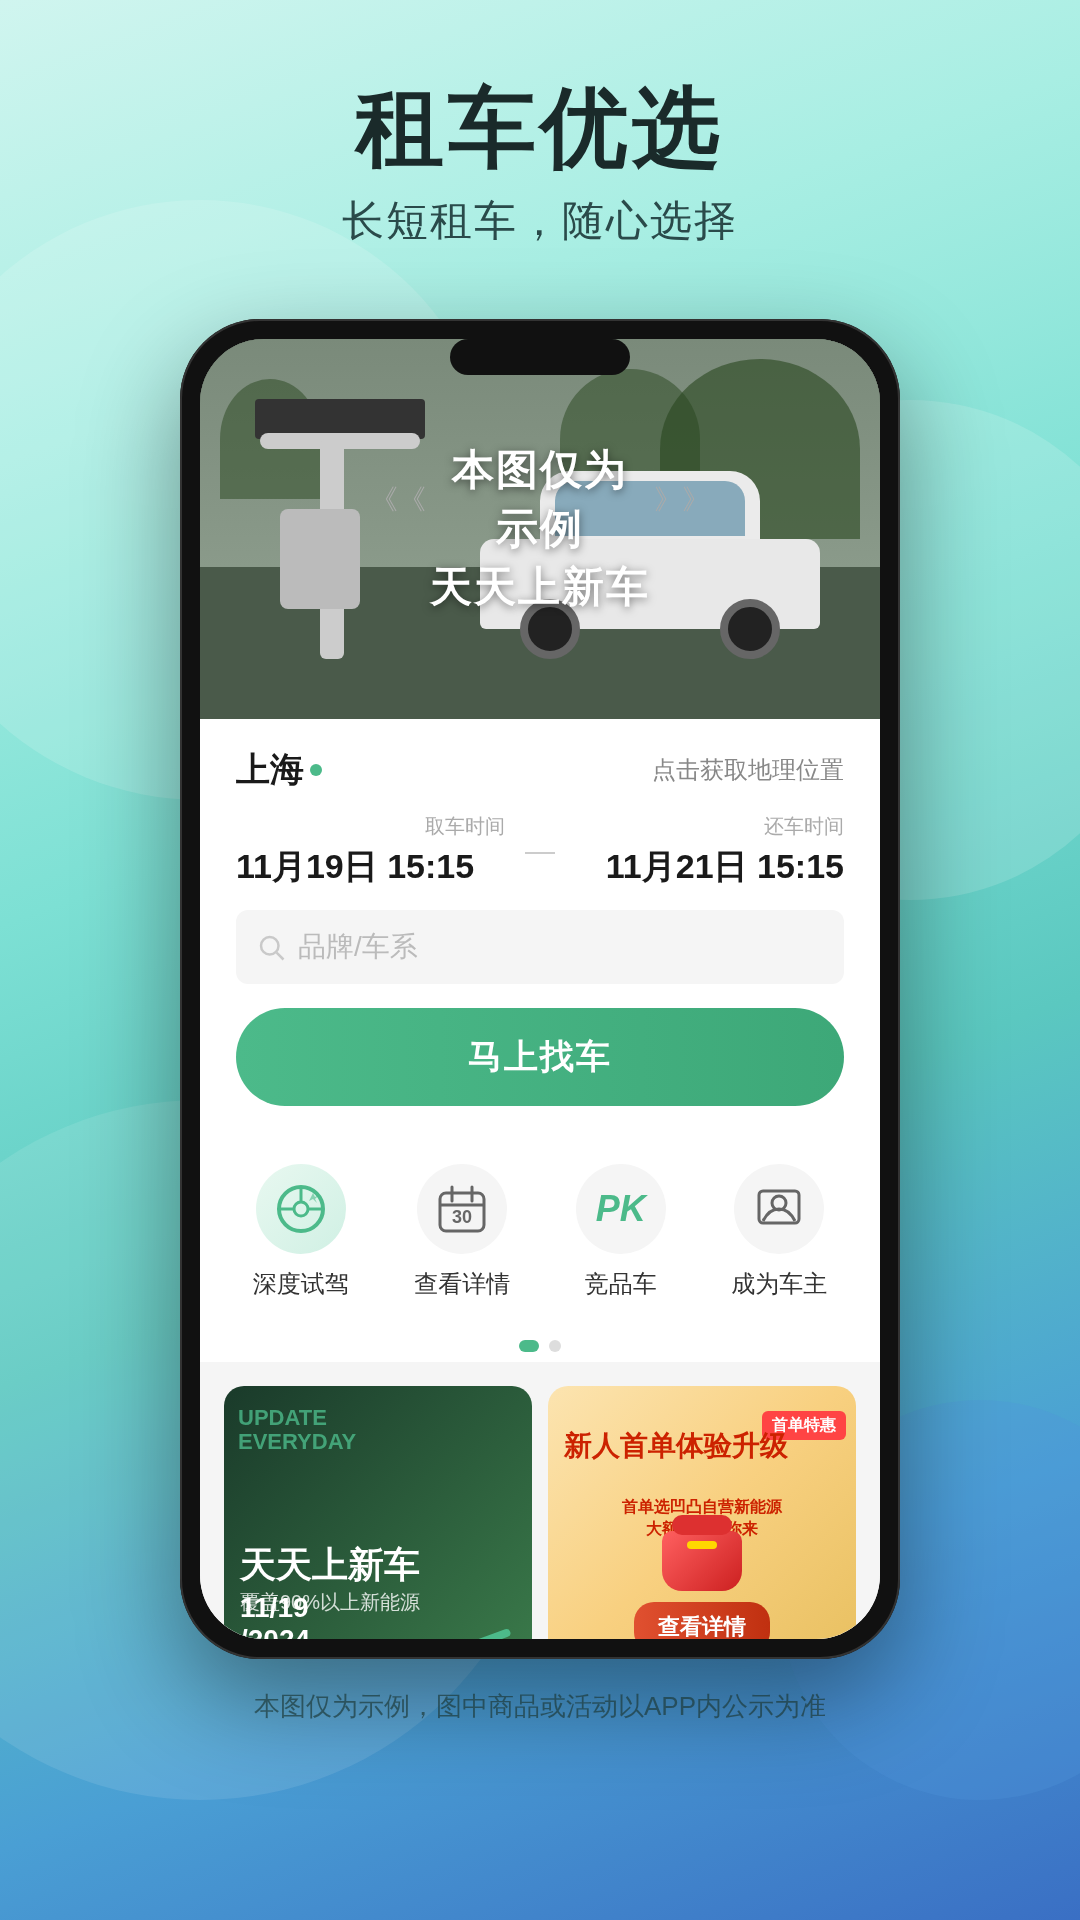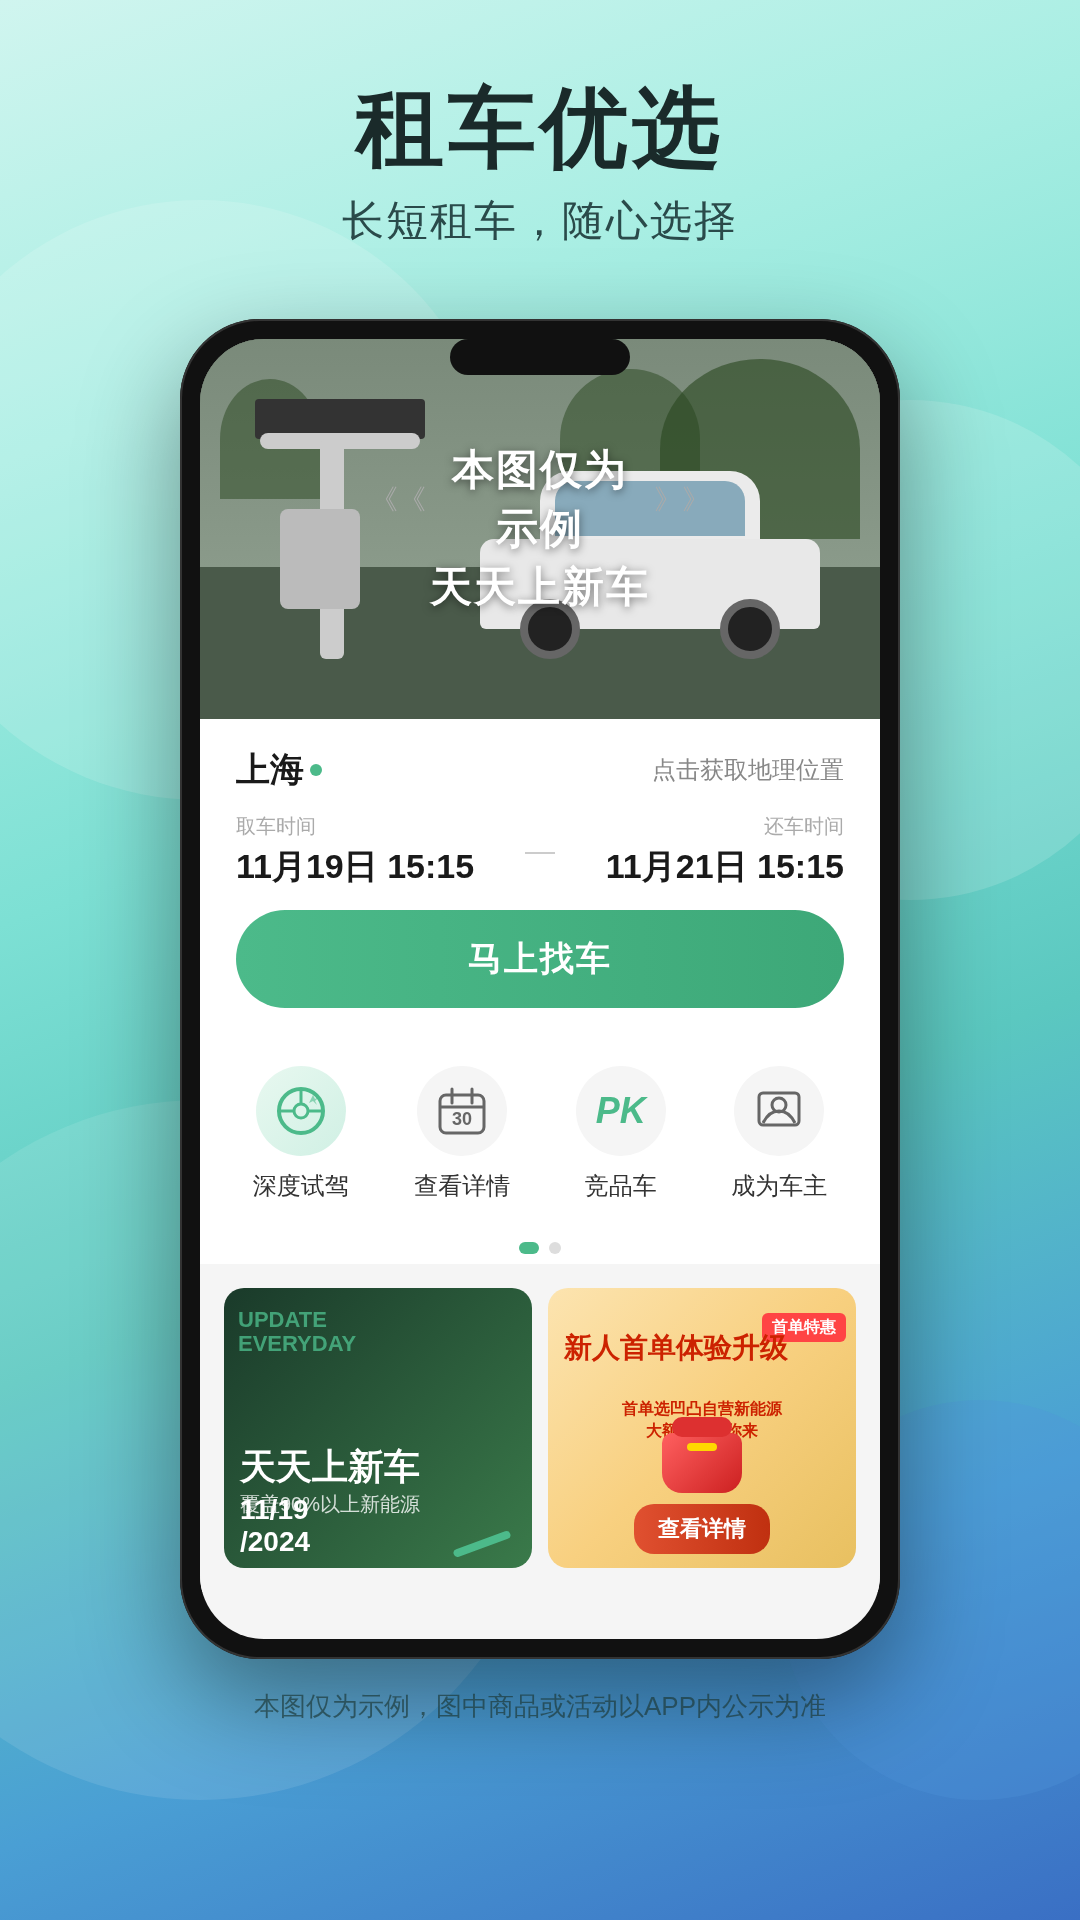--- a/index.html
+++ b/index.html
@@ -168,20 +168,21 @@
       align-items: center;
       margin-bottom: 20px;
     }
     .time-section {
       flex: 1;
     }
     .time-label {
       font-size: 20px;
       color: #aaa;
       margin-bottom: 4px;
+      text-align: right;
     }
     .time-value {
       font-size: 34px;
       font-weight: 600;
       color: #1a1a1a;
     }
     .time-divider {
       font-size: 30px;
       color: #ccc;
       padding: 0 20px;
@@ -596,20 +597,27 @@
           <div class="time-section">
             <div class="time-label">取车时间</div>
             <div class="time-value">11月19日 15:15</div>
           </div>
           <div class="time-divider">—</div>
           <div class="time-section" style="text-align:right;">
             <div class="time-label">还车时间</div>
             <div class="time-value">11月21日 15:15</div>
           </div>
         </div>
+        <div class="search-input-row">
+          <svg class="search-icon-inner" viewBox="0 0 24 24" fill="none" stroke="#888" stroke-width="2">
+            <circle cx="11" cy="11" r="7"></circle>
+            <line x1="16.5" y1="16.5" x2="22" y2="22"></line>
+          </svg>
+          <span class="search-placeholder">品牌/车系</span>
+        </div>
         <button class="find-car-btn">马上找车</button>
       </div>
 
       <div class="quick-actions">
 
         <div class="action-item">
           <div class="action-icon-wrap active-green">
             <svg width="52" height="52" viewBox="0 0 52 52">
               <circle cx="26" cy="26" r="22" fill="none" stroke="#4cba8a" stroke-width="4"></circle>
               <circle cx="26" cy="26" r="7" fill="none" stroke="#4cba8a" stroke-width="3"></circle>

